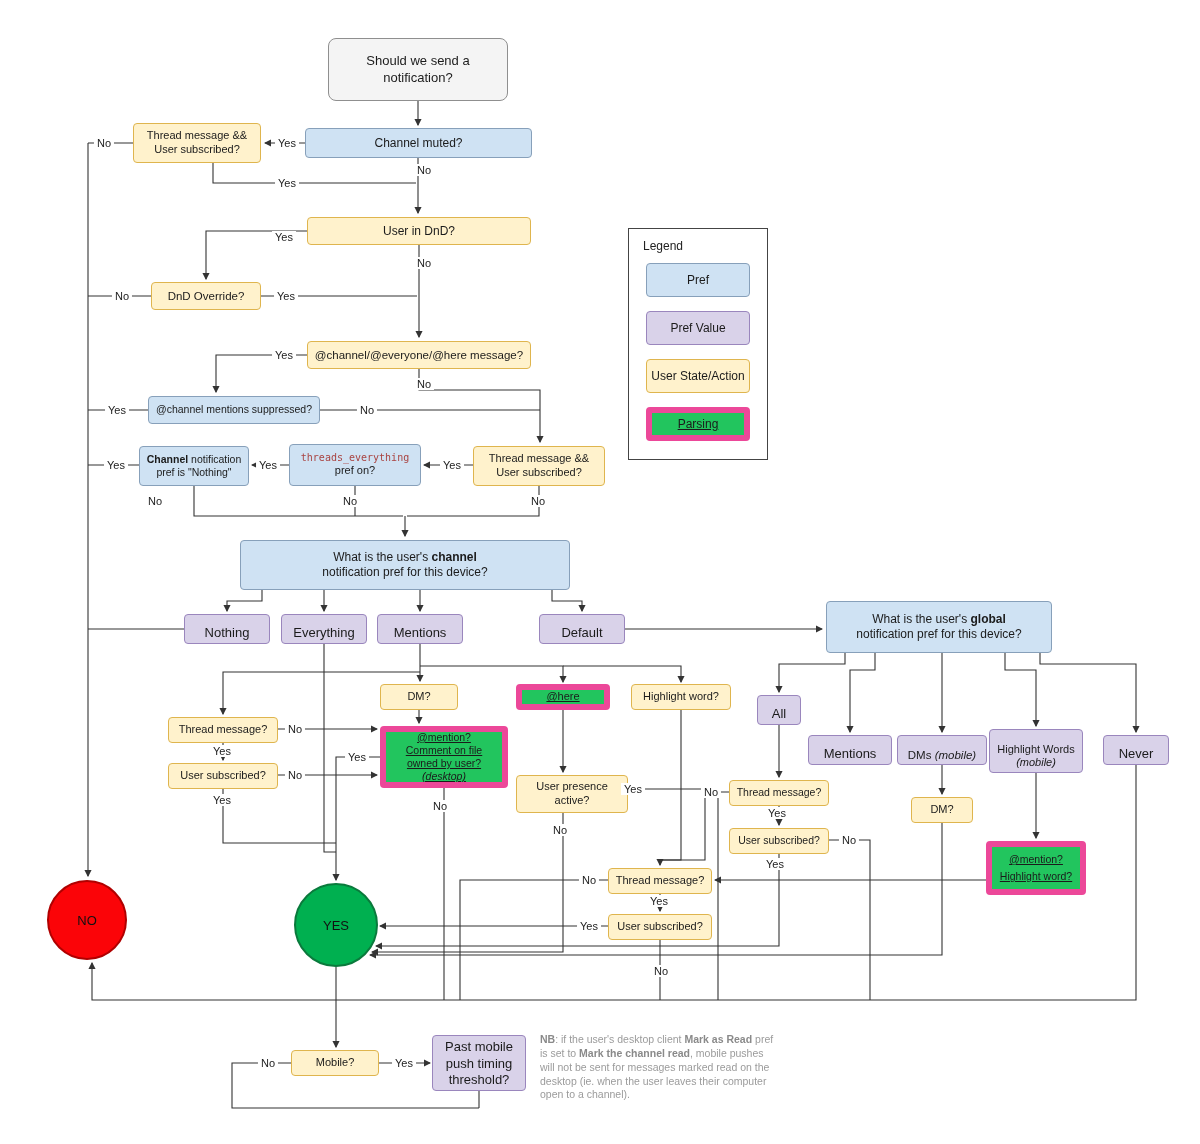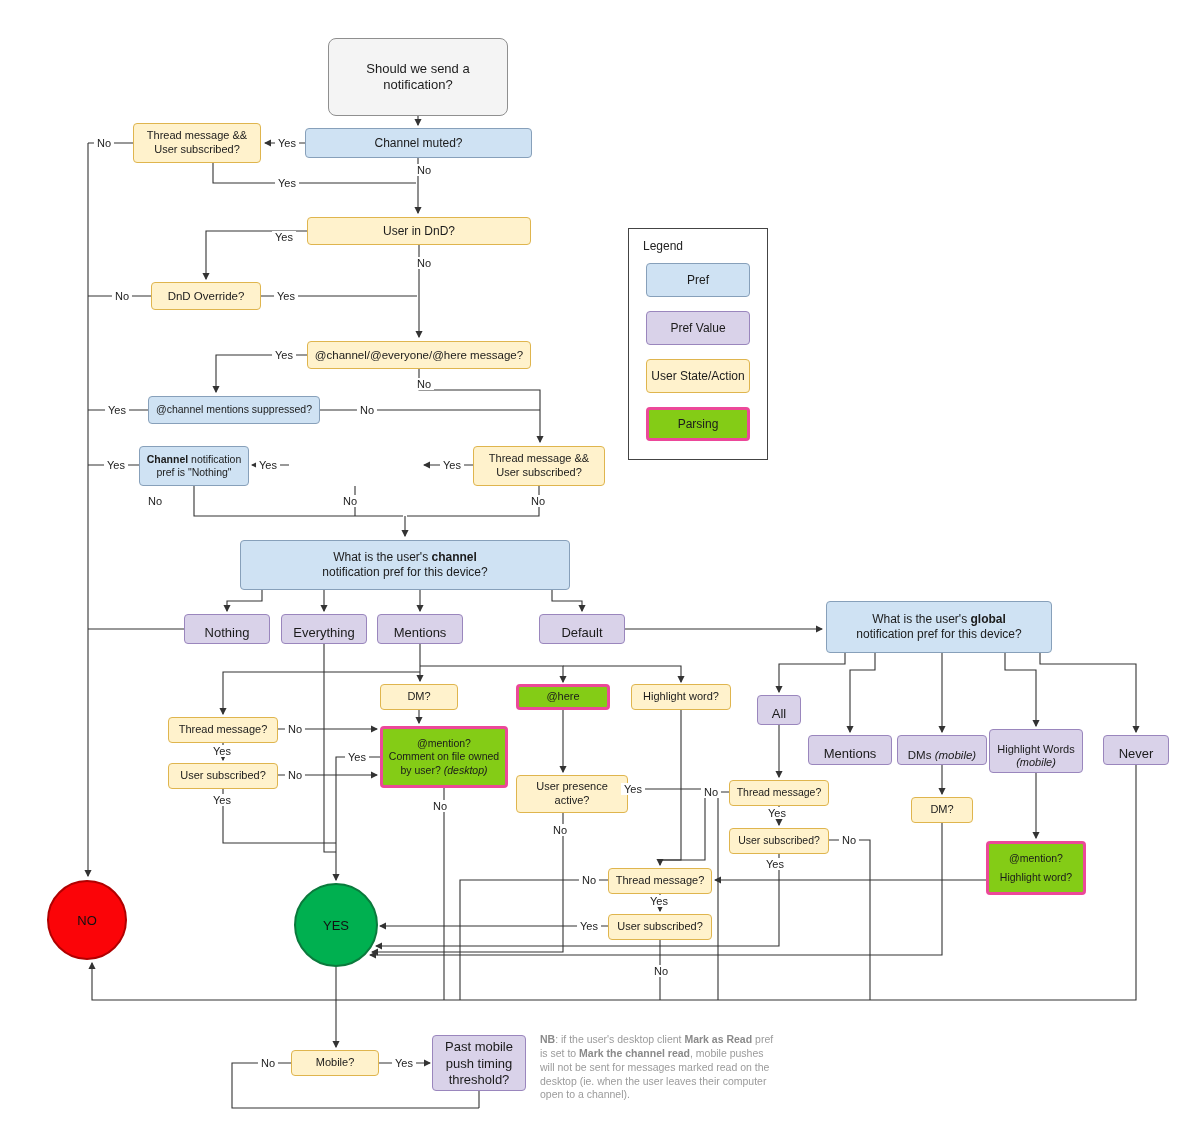--- a/index.html
+++ b/index.html
@@ -5,21 +5,21 @@
   * { margin:0; padding:0; box-sizing:border-box; }
   html,body { background:#ffffff; }
   body { font-family:"Liberation Sans", sans-serif; }
   .canvas { position:relative; width:1200px; height:1144px; background:#fff; overflow:hidden; }
   svg.wires { position:absolute; left:0; top:0; z-index:1; }
   .node { position:absolute; z-index:2; display:flex; flex-direction:column; align-items:center; justify-content:center;
           text-align:center; font-size:11px; color:#1b1b1b; border-radius:4px; line-height:1.25; padding:2px 4px; }
   .blue   { background:#cfe2f3; border:1px solid #87a0ba; }
   .yellow { background:#fff2cc; border:1px solid #dfb54e; }
   .purple { background:#d9d2e9; border:1px solid #9a86bd; font-size:13px;justify-content:flex-end; }
-  .orange { background:#84cc16; border:3px solid #ec4899; }
+  .orange { background:#22c55e; border:6px solid #ec4899;text-decoration:underline; }
   .gray   { background:#f4f4f4; border:1px solid #8f8f8f; border-radius:8px; font-size:13px; }
   .circle { position:absolute; z-index:2; border-radius:50%; display:flex; align-items:center; justify-content:center;
             font-size:13px; color:#111; }
   .circle.no  { background:#fb0408; border:2px solid #b00000; }
   .circle.yes { background:#00b050; border:2px solid #0a7a3c; }
   .elabel { position:absolute; z-index:3; transform:translate(-50%,-50%); background:#fff; padding:0 3px;
             font-size:11px; color:#222; white-space:nowrap; }
   .legend { position:absolute; border:1px solid #444; background:#fff; z-index:2; }
   .legend .ltitle { position:absolute; left:14px; top:10px; font-size:12px; color:#222; }
   .litem { position:absolute; left:17px; width:104px; height:34px; display:flex; align-items:center; justify-content:center;
@@ -104,21 +104,21 @@
         <path d="M608,926 H380" marker-end="url(#arr)"></path>
         <path d="M660,940 V1000"></path>
         <path d="M563,813 V952 H372" marker-end="url(#arr)"></path>
         <path d="M336,967 V1047" marker-end="url(#arr)"></path>
         <path d="M291,1063 H232 V1108 H479"></path>
         <path d="M379,1063 H430" marker-end="url(#arr)"></path>
         <path d="M479,1091 V1108"></path>
       </g>
   </svg>
 
-  <div class="node gray" style="left:328px;top:38px;width:180px;height:78px;padding:0 18px">
+  <div class="node gray" style="left:328px;top:38px;width:180px;height:63px;padding:0 18px">
     <span>Should we send a notification?</span>
     </div>
 
   <div class="node blue" style="left:305px;top:128px;width:227px;height:30px;font-size:12px">
     <span>Channel muted?</span>
     </div>
 
   <div class="node yellow" style="left:133px;top:123px;width:128px;height:40px">
     <span>Thread message &amp;&amp; User subscribed?</span>
     </div>
@@ -136,20 +136,24 @@
     </div>
 
   <div class="node blue" style="left:148px;top:396px;width:172px;height:28px;font-size:10.5px">
     <span>@channel mentions suppressed?</span>
     </div>
 
   <div class="node blue" style="left:139px;top:446px;width:110px;height:40px;font-size:10.5px">
     <span><b>Channel</b><span> notification pref is "Nothing"</span></span>
     </div>
 
+  <div class="node blue" style="left:289px;top:444px;width:132px;height:42px">
+    <span class="code">threads_everything</span>
+    <span>pref on?</span>
+    </div>
 
   <div class="node yellow" style="left:473px;top:446px;width:132px;height:40px">
     <span>Thread message &amp;&amp; User subscribed?</span>
     </div>
 
   <div class="node blue" style="left:240px;top:540px;width:330px;height:50px;font-size:12px">
     <span><span>What is the user's </span><b>channel</b><br>
     <span>notification pref for this device?</span></span>
     </div>
 

